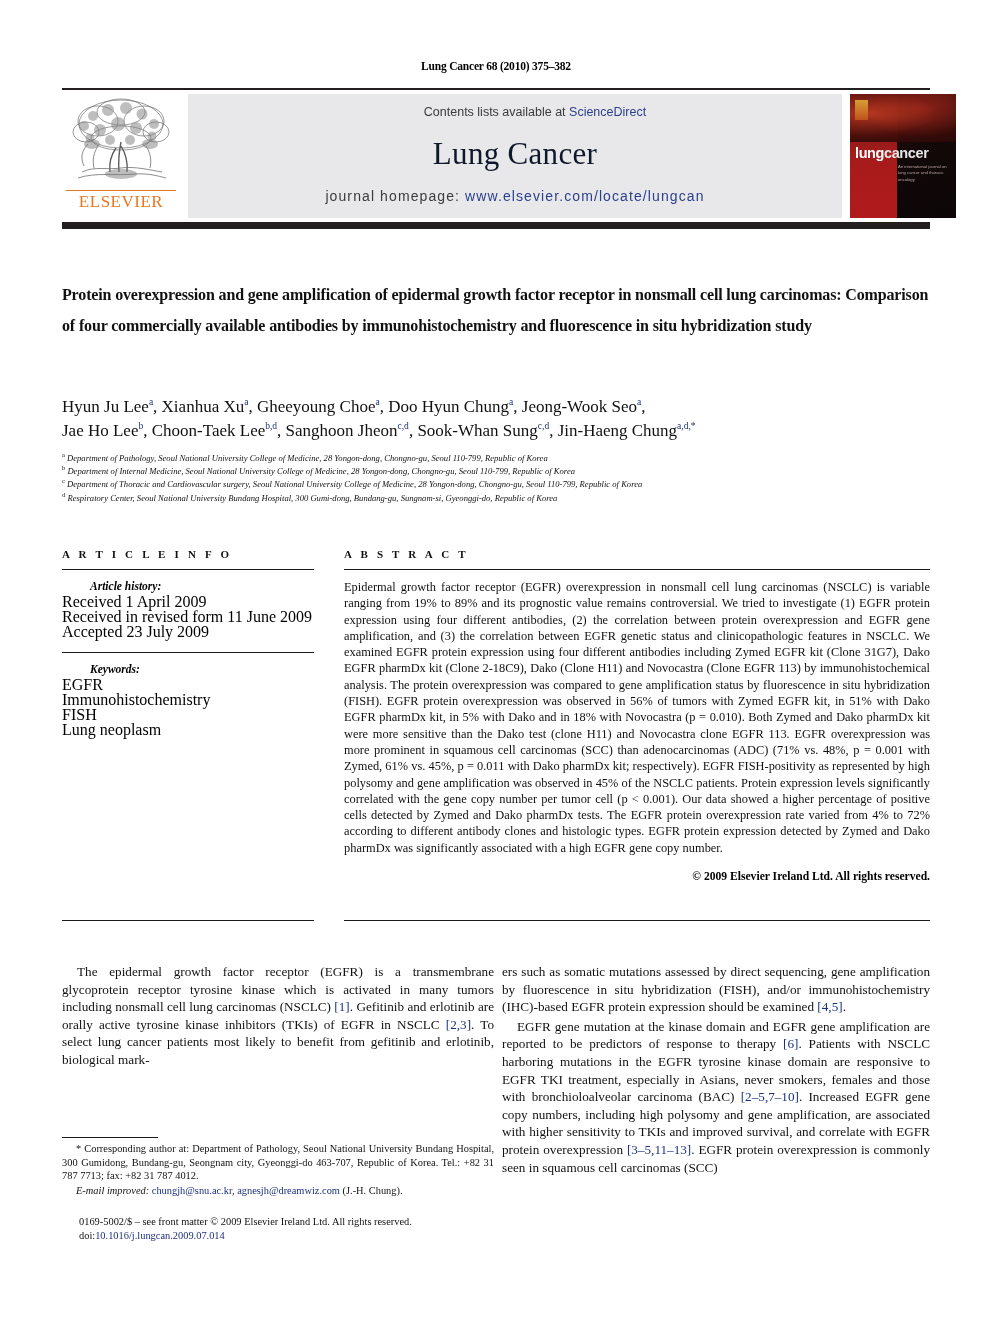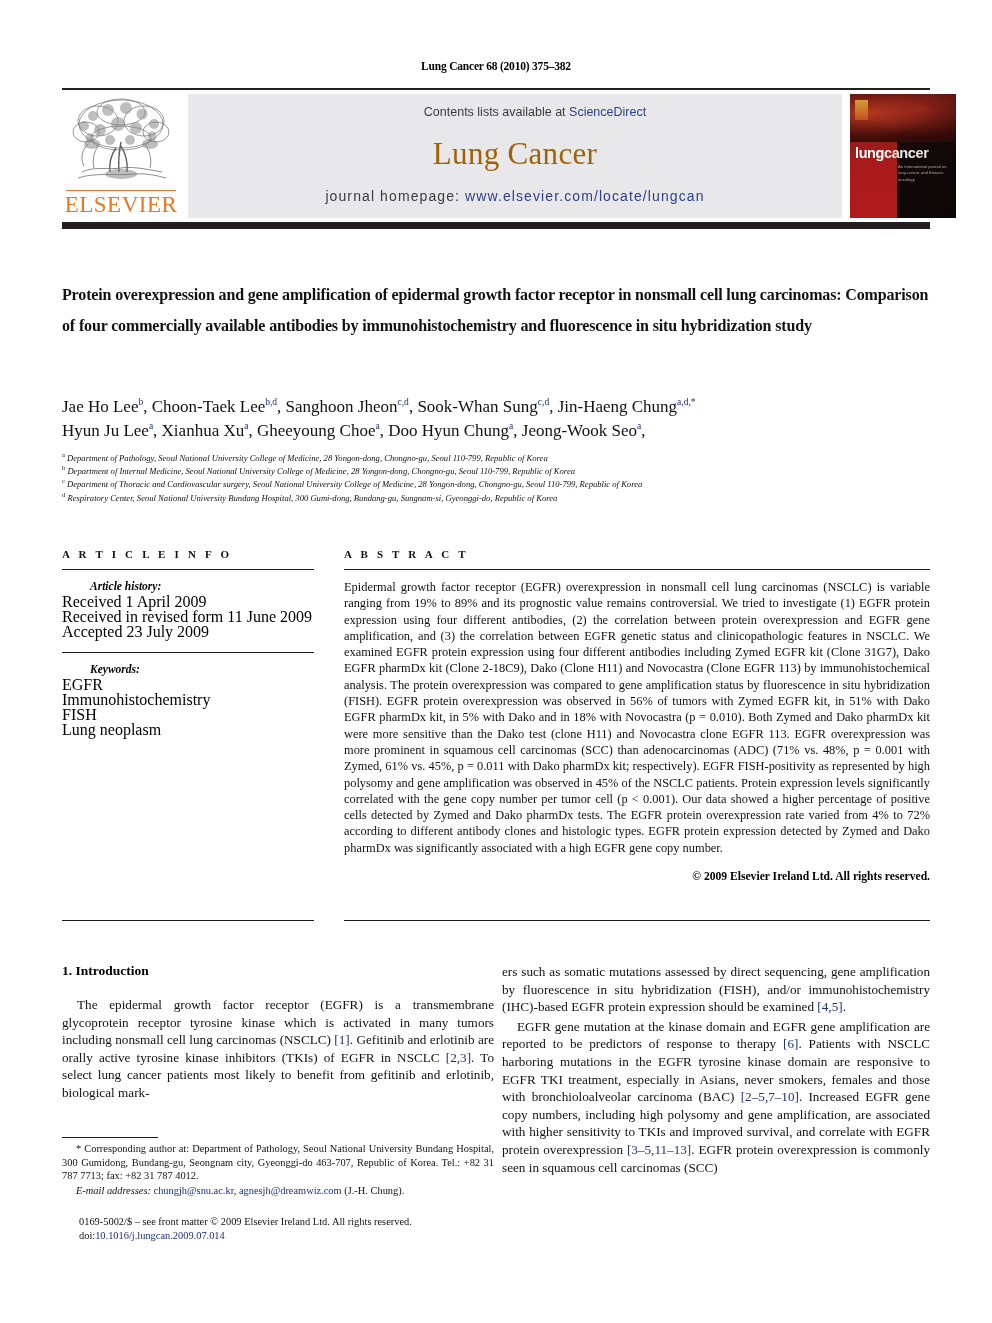--- a/index.html
+++ b/index.html
@@ -53,21 +53,21 @@
     left: 6px; top: 0px;
     width: 106px;
     height: 98px;
   }
   .elsevier-word {
     position: absolute;
     left: 0px; top: 99px;
     width: 118px;
     text-align: center;
     font-family: "Liberation Serif", serif;
-    font-size: 23px;
+    font-size: 17px;
     letter-spacing: 0.5px;
     color: #e87722;
     line-height: 1;
   }
   .elsevier-rule {
     position: absolute;
     left: 4px; top: 96px;
     width: 110px;
     height: 1px;
     background: #e87722;
@@ -93,21 +93,21 @@
   .contents-line .sd {
     color: #2b3f8c;
   }
   .journal-title {
     position: absolute;
     left: 0; top: 42px;
     width: 654px;
     text-align: center;
     font-family: "Liberation Serif", serif;
     font-size: 31px;
-    color: #a16207;
+    color: #0f172a;
     letter-spacing: 0.3px;
   }
   .homepage-line {
     position: absolute;
     left: 0; top: 94px;
     width: 654px;
     text-align: center;
     font-family: "Liberation Sans", sans-serif;
     font-size: 14px;
     letter-spacing: 1.1px;
@@ -446,22 +446,22 @@
       <div class="cover-title"><span class="lung">lung</span><span class="cancer">cancer</span></div>
       <div class="cover-sub">An international journal on lung cancer and thoracic oncology</div>
     </div>
   </div>
 
   <div class="dark-bar"></div>
 
   <h1 class="article-title">Protein overexpression and gene amplification of epidermal growth factor receptor in nonsmall cell lung carcinomas: Comparison of four commercially available antibodies by immunohistochemistry and fluorescence in situ hybridization study</h1>
 
   <div class="authors">
+    <div>Hyun Ju Lee<sup>a</sup>, Xianhua Xu<sup>a</sup>, Gheeyoung Choe<sup>a</sup>, Doo Hyun Chung<sup>a</sup>, Jeong-Wook Seo<sup>a</sup>,</div>
     <div>Jae Ho Lee<sup>b</sup>, Choon-Taek Lee<sup>b,d</sup>, Sanghoon Jheon<sup>c,d</sup>, Sook-Whan Sung<sup>c,d</sup>, Jin-Haeng Chung<sup>a,d,</sup><sup>*</sup></div>
-    <div>Hyun Ju Lee<sup>a</sup>, Xianhua Xu<sup>a</sup>, Gheeyoung Choe<sup>a</sup>, Doo Hyun Chung<sup>a</sup>, Jeong-Wook Seo<sup>a</sup>,</div>
   </div>
 
   <div class="affiliations">
     <div><sup>a</sup> <span>Department of Pathology, Seoul National University College of Medicine, 28 Yongon-dong, Chongno-gu, Seoul 110-799, Republic of Korea</span></div>
     <div><sup>b</sup> <span>Department of Internal Medicine, Seoul National University College of Medicine, 28 Yongon-dong, Chongno-gu, Seoul 110-799, Republic of Korea</span></div>
     <div><sup>c</sup> <span>Department of Thoracic and Cardiovascular surgery, Seoul National University College of Medicine, 28 Yongon-dong, Chongno-gu, Seoul 110-799, Republic of Korea</span></div>
     <div><sup>d</sup> <span>Respiratory Center, Seoul National University Bundang Hospital, 300 Gumi-dong, Bundang-gu, Sungnam-si, Gyeonggi-do, Republic of Korea</span></div>
   </div>
 
   <div class="info-col">
@@ -483,33 +483,32 @@
     <div class="sec-head">A B S T R A C T</div>
     <div class="hr-thin"></div>
     <div class="abstract-body">Epidermal growth factor receptor (EGFR) overexpression in nonsmall cell lung carcinomas (NSCLC) is variable ranging from 19% to 89% and its prognostic value remains controversial. We tried to investigate (1) EGFR protein expression using four different antibodies, (2) the correlation between protein overexpression and EGFR gene amplification, and (3) the correlation between EGFR genetic status and clinicopathologic features in NSCLC. We examined EGFR protein expression using four different antibodies including Zymed EGFR kit (Clone 31G7), Dako EGFR pharmDx kit (Clone 2-18C9), Dako (Clone H11) and Novocastra (Clone EGFR 113) by immunohistochemical analysis. The protein overexpression was compared to gene amplification status by fluorescence in situ hybridization (FISH). EGFR protein overexpression was observed in 56% of tumors with Zymed EGFR kit, in 51% with Dako EGFR pharmDx kit, in 5% with Dako and in 18% with Novocastra (p = 0.010). Both Zymed and Dako pharmDx kit were more sensitive than the Dako test (clone H11) and Novocastra clone EGFR 113. EGFR overexpression was more prominent in squamous cell carcinomas (SCC) than adenocarcinomas (ADC) (71% vs. 48%, p = 0.001 with Zymed, 61% vs. 45%, p = 0.011 with Dako pharmDx kit; respectively). EGFR FISH-positivity as represented by high polysomy and gene amplification was observed in 45% of the NSCLC patients. Protein expression levels significantly correlated with the gene copy number per tumor cell (p &lt; 0.001). Our data showed a higher percentage of positive cells detected by Zymed and Dako pharmDx tests. The EGFR protein overexpression rate varied from 4% to 72% according to different antibody clones and histologic types. EGFR protein expression detected by Zymed and Dako pharmDx was significantly associated with a high EGFR gene copy number.</div>
     <div class="abstract-copy">© 2009 Elsevier Ireland Ltd. All rights reserved.</div>
   </div>
 
   <div class="info-rule-bottom"></div>
   <div class="abstract-rule"></div>
 
   <div class="body-col-left">
-    <div class="body-head">1.  Introduction</div>
     <p class="body-par"><span>The epidermal growth factor receptor (EGFR) is a transmembrane glycoprotein receptor tyrosine kinase which is activated in many tumors including nonsmall cell lung carcinomas (NSCLC) </span><span class="ref">[1]</span><span>. Gefitinib and erlotinib are orally active tyrosine kinase inhibitors (TKIs) of EGFR in NSCLC </span><span class="ref">[2,3]</span><span>. To select lung cancer patients most likely to benefit from gefitinib and erlotinib, biological mark-</span></p>
   </div>
 
   <div class="body-col-right">
     <p class="body-par" style="text-indent:0"><span>ers such as somatic mutations assessed by direct sequencing, gene amplification by fluorescence in situ hybridization (FISH), and/or immunohistochemistry (IHC)-based EGFR protein expression should be examined </span><span class="ref">[4,5]</span><span>.</span></p>
     <p class="body-par"><span>EGFR gene mutation at the kinase domain and EGFR gene amplification are reported to be predictors of response to therapy </span><span class="ref">[6]</span><span>. Patients with NSCLC harboring mutations in the EGFR tyrosine kinase domain are responsive to EGFR TKI treatment, especially in Asians, never smokers, females and those with bronchioloalveolar carcinoma (BAC) </span><span class="ref">[2–5,7–10]</span><span>. Increased EGFR gene copy numbers, including high polysomy and gene amplification, are associated with higher sensitivity to TKIs and improved survival, and correlate with EGFR protein overexpression </span><span class="ref">[3–5,11–13]</span><span>. EGFR protein overexpression is commonly seen in squamous cell carcinomas (SCC)</span></p>
   </div>
 
   <div class="footnote-rule"></div>
   <div class="footnote">
     <div style="text-indent:14px">* Corresponding author at: Department of Pathology, Seoul National University Bundang Hospital, 300 Gumidong, Bundang-gu, Seongnam city, Gyeonggi-do 463-707, Republic of Korea. Tel.: +82 31 787 7713; fax: +82 31 787 4012.</div>
-    <div class="footnote-email"><span class="lbl">E-mail addresses:</span> <span class="email-link">chungjh@snu.ac.kr</span>, <span class="email-link">agnesjh@dreamwiz.com</span> <span>(J.-H. Chung).</span></div>
+    <div class="footnote-email"><span class="lbl">E-mail improved:</span> <span class="email-link">chungjh@snu.ac.kr</span>, <span class="email-link">agnesjh@dreamwiz.com</span> <span>(J.-H. Chung).</span></div>
   </div>
 
   <div class="copyright-block">
     <div>0169-5002/$ – see front matter © 2009 Elsevier Ireland Ltd. All rights reserved.</div>
     <div><span>doi:</span><span class="doi">10.1016/j.lungcan.2009.07.014</span></div>
   </div>
 
 </div>
 
 </body></html>

